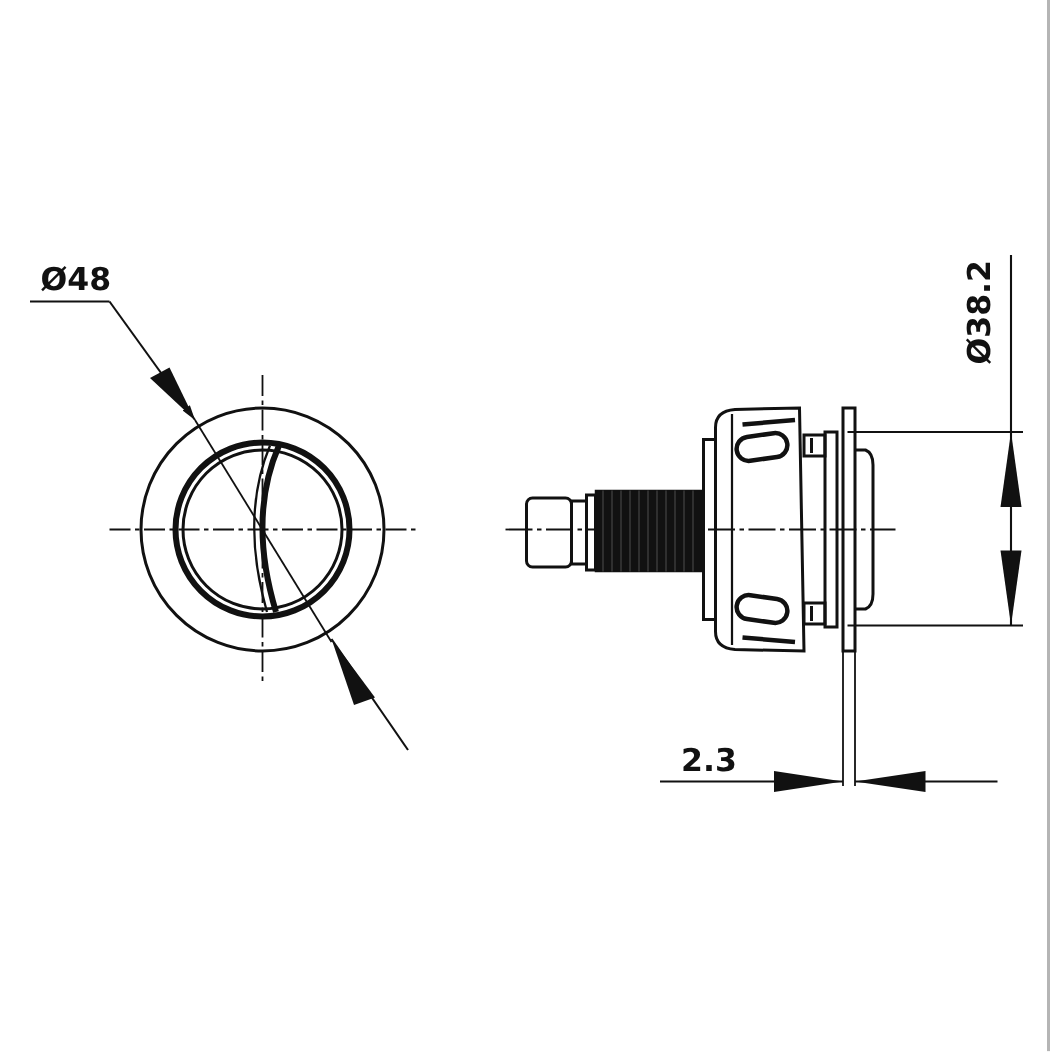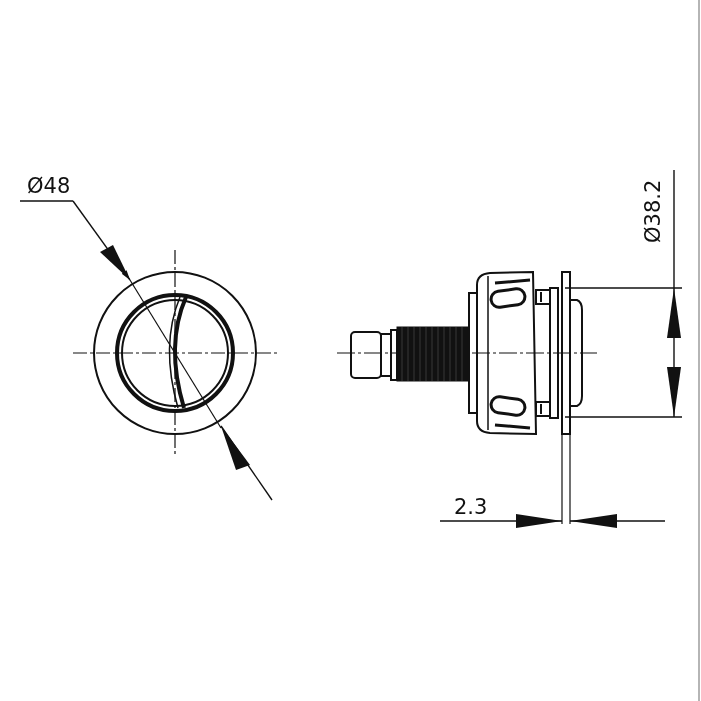--- a/index.html
+++ b/index.html
@@ -1,16 +1,16 @@
 <!DOCTYPE html>
 <html><head>
 <meta charset="utf-8">
 <style>
   html, body { margin: 0; padding: 0; background: #ffffff; }
-  #canvas { position: relative; width: 701px; height: 701px; background: #ffffff; overflow: hidden; }
+  #canvas { position: relative; width: 701px; height: 701px; background: #ffffff; overflow: hidden; font-weight: bold; }
   #canvas svg { position: absolute; left: 0; top: 0; }
   .dimtext { font-family: "DejaVu Sans", sans-serif; font-size: 21px; fill: #111111; }
   .edge-line { position: absolute; right: 1px; top: 0; width: 2px; height: 701px; background: #b5b5b5; }
 </style>
 </head>
 <body>
 
 <div id="canvas">
 <svg width="701" height="701" viewBox="0 0 701 701" xmlns="http://www.w3.org/2000/svg">
   <defs>

